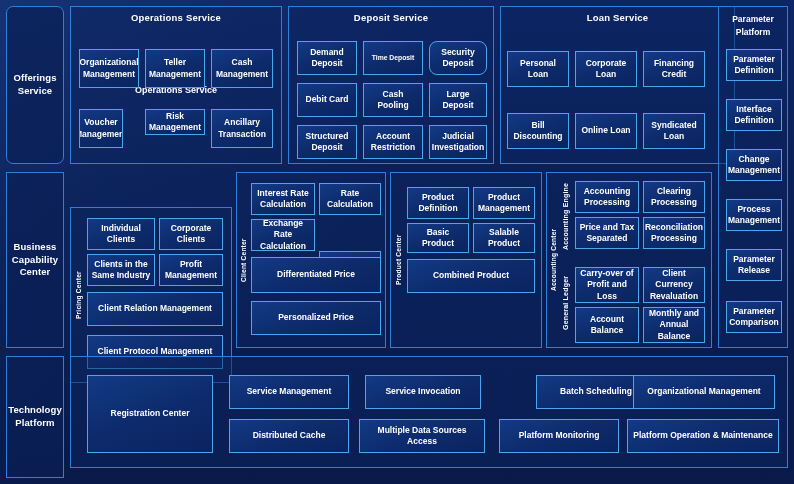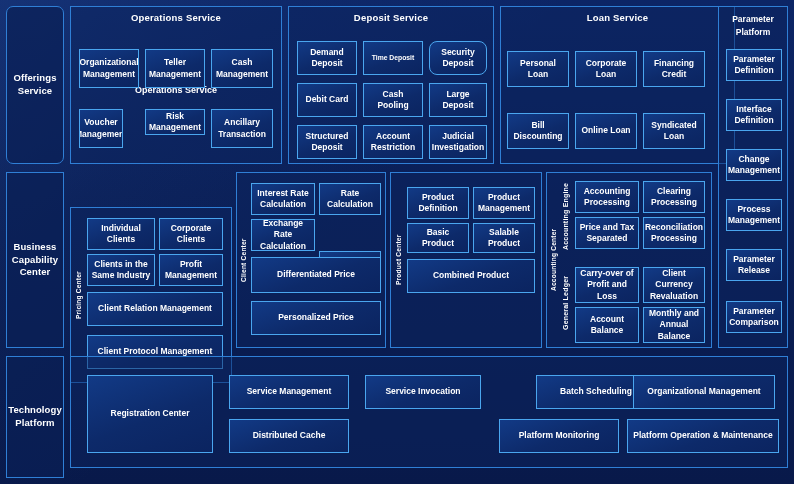--- a/index.html
+++ b/index.html
@@ -225,19 +225,20 @@
   </div>
 
   <div class="rowlabel abs" id="row3-label" style="white-space: pre-line;">Technology
 Platform</div>
 
   <div class="group abs" id="grp-tech">
     <div class="cell abs" style="left: 16px; top: 18px; width: 126px; height: 78px; white-space: pre-line;">Registration Center</div>
     <div class="cell abs" style="left: 158px; top: 18px; width: 120px; height: 34px; white-space: pre-line;">Service Management</div>
     <div class="cell abs" style="left: 158px; top: 62px; width: 120px; height: 34px; white-space: pre-line;">Distributed Cache</div>
     <div class="cell abs" style="left: 294px; top: 18px; width: 116px; height: 34px; white-space: pre-line;">Service Invocation</div>
+    <div class="cell abs" style="left: 288px; top: 62px; width: 126px; height: 34px; white-space: pre-line;">Multiple Data Sources Access</div>
     <div class="cell abs" style="left: 428px; top: 18px; width: 120px; height: 34px; white-space: pre-line; margin-left: 37px;">Batch Scheduling</div>
     <div class="cell abs" style="left: 428px; top: 62px; width: 120px; height: 34px; white-space: pre-line;">Platform Monitoring</div>
     <div class="cell abs" style="left: 562px; top: 18px; width: 142px; height: 34px; white-space: pre-line;">Organizational Management</div>
     <div class="cell abs" style="left: 556px; top: 62px; width: 152px; height: 34px; white-space: pre-line;">Platform Operation &amp; Maintenance</div>
   </div>
 
 </div>
 
 </body></html>

